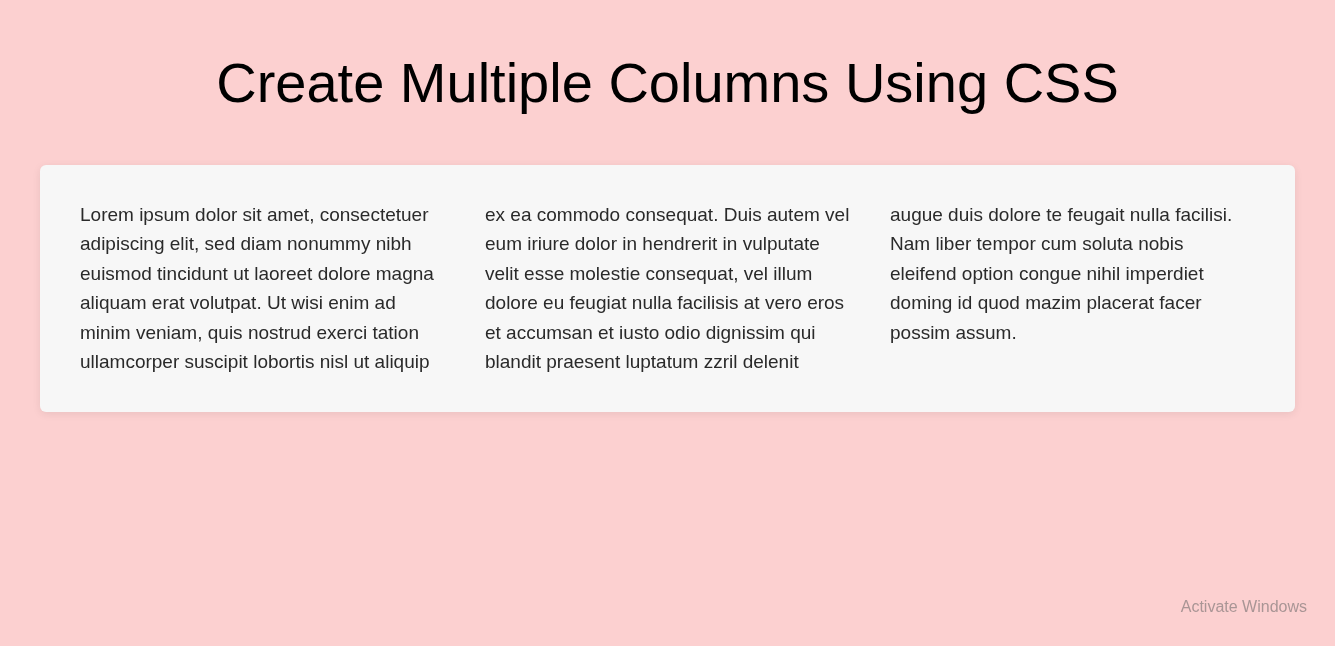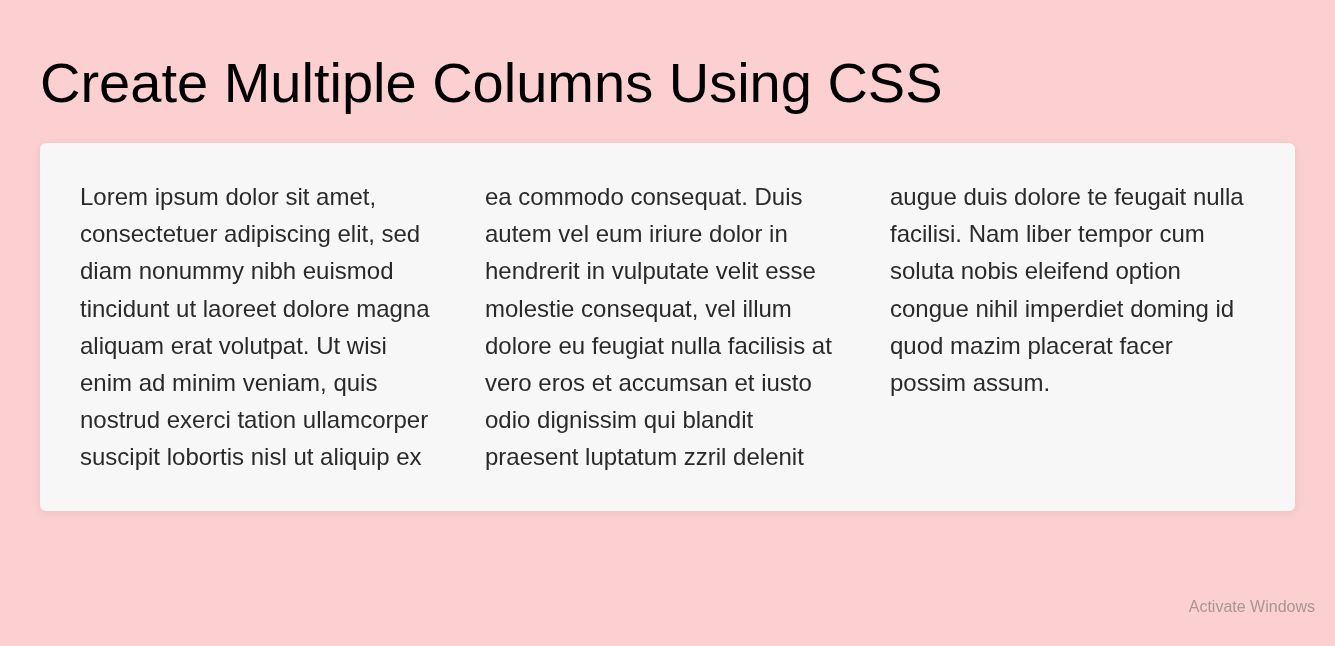--- a/index.html
+++ b/index.html
@@ -13,39 +13,40 @@
       background-color: #fcd0d0;
       font-family: Arial, Helvetica, sans-serif;
       padding: 50px 40px 40px 40px;
       position: relative;
       overflow: hidden;
     }
     .heading {
       font-size: 56px;
       font-weight: 400;
       color: #000;
-      margin-bottom: 28px;
+      text-align: center;
+      margin-bottom: 50px;
     }
     .content-box {
       background-color: #f7f7f7;
       border-radius: 6px;
       padding: 35px 40px;
       box-shadow: 0 2px 8px rgba(0,0,0,0.08);
     }
     .columns {
       column-count: 3;
       column-gap: 40px;
-      font-size: 24px;
+      font-size: 19px;
       line-height: 1.55;
       color: #2a2a2a;
       text-align: left;
     }
     .watermark {
       position: absolute;
-      right: 20px;
+      right: 28px;
       bottom: 28px;
       text-align: left;
       color: rgba(100,100,100,0.55);
       font-size: 16px;
       line-height: 1.3;
     }
     .watermark .sub {
       font-size: 13px;
       color: rgba(100,100,100,0.5);
     }

